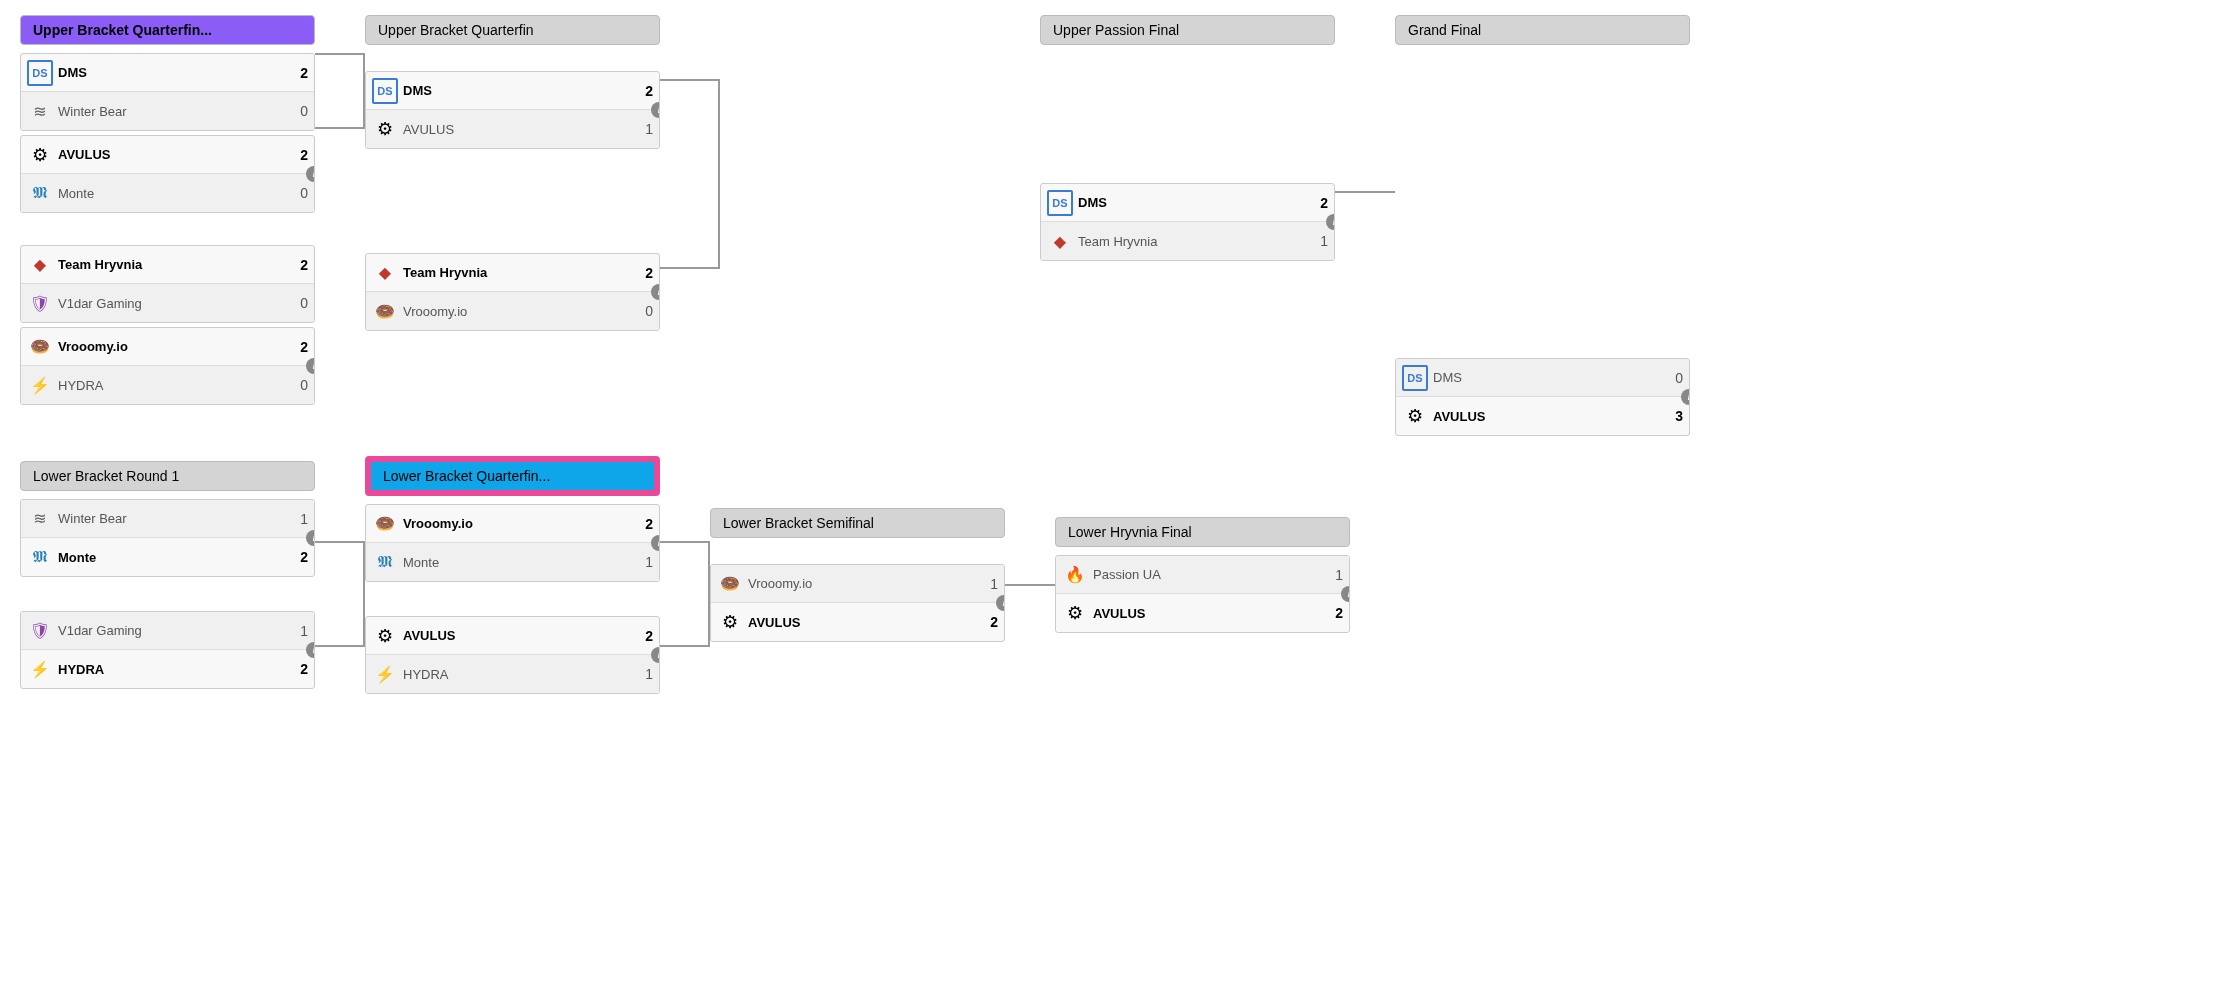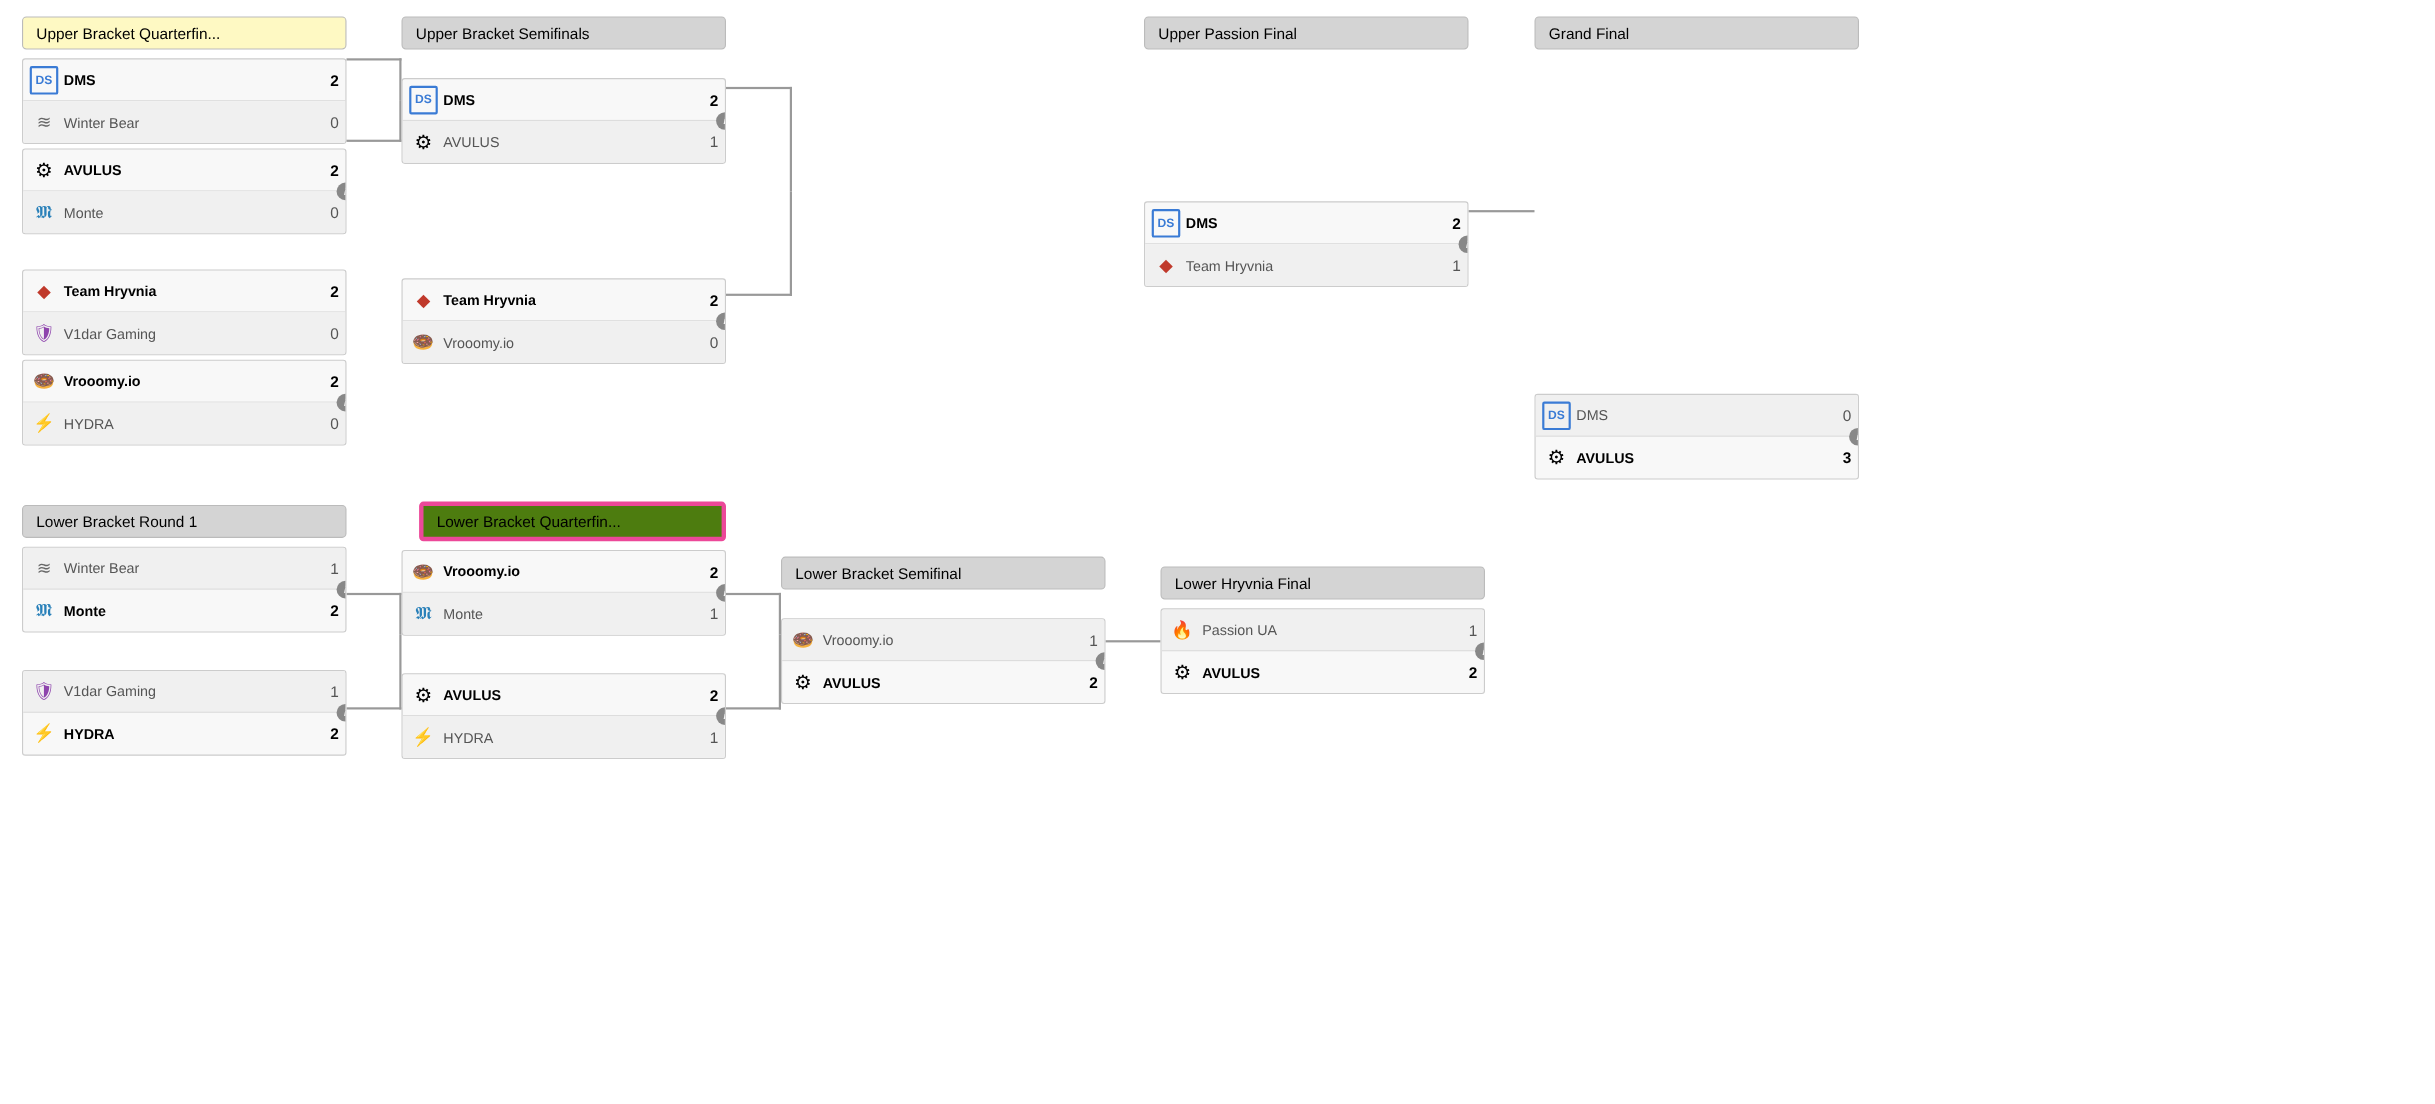--- a/index.html
+++ b/index.html
@@ -20,21 +20,21 @@
 
   <svg width="2214" height="1004" style="position:absolute;top:0;left:0;pointer-events:none;z-index:10;" id="bracket-lines">
     
     
     
   </svg>
 
   <div style="display:flex; flex-direction:row; align-items:flex-start; padding:15px 20px 0 20px; gap:0;">
 
     <div style="display:flex;flex-direction:column;width:295px;flex-shrink:0;">
-      <div style="background:#fef9c3;border:1px solid #bbb;border-radius:4px;padding:6px 12px;font-size:14px;margin-bottom:8px;">Upper Bracket Quarterfin...</div>
+      <div style="background:#8b5cf6;border:1px solid #bbb;border-radius:4px;padding:6px 12px;font-size:14px;margin-bottom:8px;font-weight:bold;">Upper Bracket Quarterfin...</div>
 
       <div style="border:1px solid #ccc;border-radius:3px;overflow:hidden;margin-bottom:4px;background:#f8f8f8;">
         <div style="display:flex;align-items:center;height:38px;padding:0 6px;border-bottom:1px solid #ddd;gap:5px;">
           <div style="width:26px;height:26px;display:flex;align-items:center;justify-content:center;color:#3a7bd5;font-weight:bold;font-size:11px;border:2px solid #3a7bd5;border-radius:2px;">DS</div>
           <span style="flex:1;font-weight:bold;font-size:13px;">DMS</span>
           <span style="font-weight:bold;font-size:14px;">2</span>
         </div>
         <div style="display:flex;align-items:center;height:38px;padding:0 6px;gap:5px;background:#f0f0f0;">
           <div style="width:26px;height:26px;display:flex;align-items:center;justify-content:center;font-size:16px;color:#666;">≋</div>
           <span style="flex:1;font-size:13px;color:#555;">Winter Bear</span>
@@ -87,21 +87,21 @@
     </div>
 
     <div style="display:flex;flex-direction:column;width:50px;flex-shrink:0;padding-top:38px;">
 
       <div style="height:38px;border-right:2px solid #999;border-top:2px solid #999;margin-right:0;"></div>
       <div style="height:38px;border-right:2px solid #999;border-bottom:2px solid #999;"></div>
       <div style="height:38px;"></div>
     </div>
 
     <div style="display:flex;flex-direction:column;width:295px;flex-shrink:0;">
-      <div style="background:#d4d4d4;border:1px solid #bbb;border-radius:4px;padding:6px 12px;font-size:14px;margin-bottom:8px;">Upper Bracket Semifinals</div>
+      <div style="background:#d4d4d4;border:1px solid #bbb;border-radius:4px;padding:6px 12px;font-size:14px;margin-bottom:8px;">Upper Bracket Quarterfin</div>
 
       <div style="height:18px;"></div>
       <div style="border:1px solid #ccc;border-radius:3px;overflow:hidden;margin-bottom:4px;background:#f8f8f8;position:relative;">
         <div style="display:flex;align-items:center;height:38px;padding:0 6px;border-bottom:1px solid #ddd;gap:5px;">
           <div style="width:26px;height:26px;display:flex;align-items:center;justify-content:center;color:#3a7bd5;font-weight:bold;font-size:11px;border:2px solid #3a7bd5;border-radius:2px;">DS</div>
           <span style="flex:1;font-weight:bold;font-size:13px;">DMS</span>
           <span style="font-weight:bold;font-size:14px;">2</span>
         </div>
         <div style="display:flex;align-items:center;height:38px;padding:0 6px;gap:5px;background:#f0f0f0;">
           <div style="width:26px;height:26px;display:flex;align-items:center;justify-content:center;font-size:18px;">⚙</div>
@@ -216,21 +216,21 @@
         <div style="position:absolute;right:-8px;top:50%;transform:translateY(-50%);width:16px;height:16px;border-radius:50%;background:#888;color:#fff;font-size:9px;display:flex;align-items:center;justify-content:center;font-style:italic;font-weight:bold;z-index:5;cursor:pointer;">i</div>
       </div>
     </div>
 
     <div style="display:flex;flex-direction:column;width:50px;flex-shrink:0;padding-top:38px;">
       <div style="height:38px;border-right:2px solid #999;border-top:2px solid #999;"></div>
       <div style="height:68px;border-right:2px solid #999;border-bottom:2px solid #999;"></div>
     </div>
 
     <div style="display:flex;flex-direction:column;width:295px;flex-shrink:0;">
-      <div style="background:#4d7c0f;border:4px solid #ec4899;border-radius:4px;padding:6px 12px;font-size:14px;margin-bottom:8px;margin-left:16px;">Lower Bracket Quarterfin...</div>
+      <div style="background:#0ea5e9;border:6px solid #ec4899;border-radius:4px;padding:6px 12px;font-size:14px;margin-bottom:8px;">Lower Bracket Quarterfin...</div>
 
       <div style="border:1px solid #ccc;border-radius:3px;overflow:hidden;margin-bottom:4px;background:#f8f8f8;position:relative;">
         <div style="display:flex;align-items:center;height:38px;padding:0 6px;border-bottom:1px solid #ddd;gap:5px;">
           <div style="width:26px;height:26px;display:flex;align-items:center;justify-content:center;font-size:16px;">🍩</div>
           <span style="flex:1;font-weight:bold;font-size:13px;">Vrooomy.io</span>
           <span style="font-weight:bold;font-size:14px;">2</span>
         </div>
         <div style="display:flex;align-items:center;height:38px;padding:0 6px;gap:5px;background:#f0f0f0;">
           <div style="width:26px;height:26px;display:flex;align-items:center;justify-content:center;font-size:16px;color:#2980b9;">𝕸</div>
           <span style="flex:1;font-size:13px;color:#555;">Monte</span>

